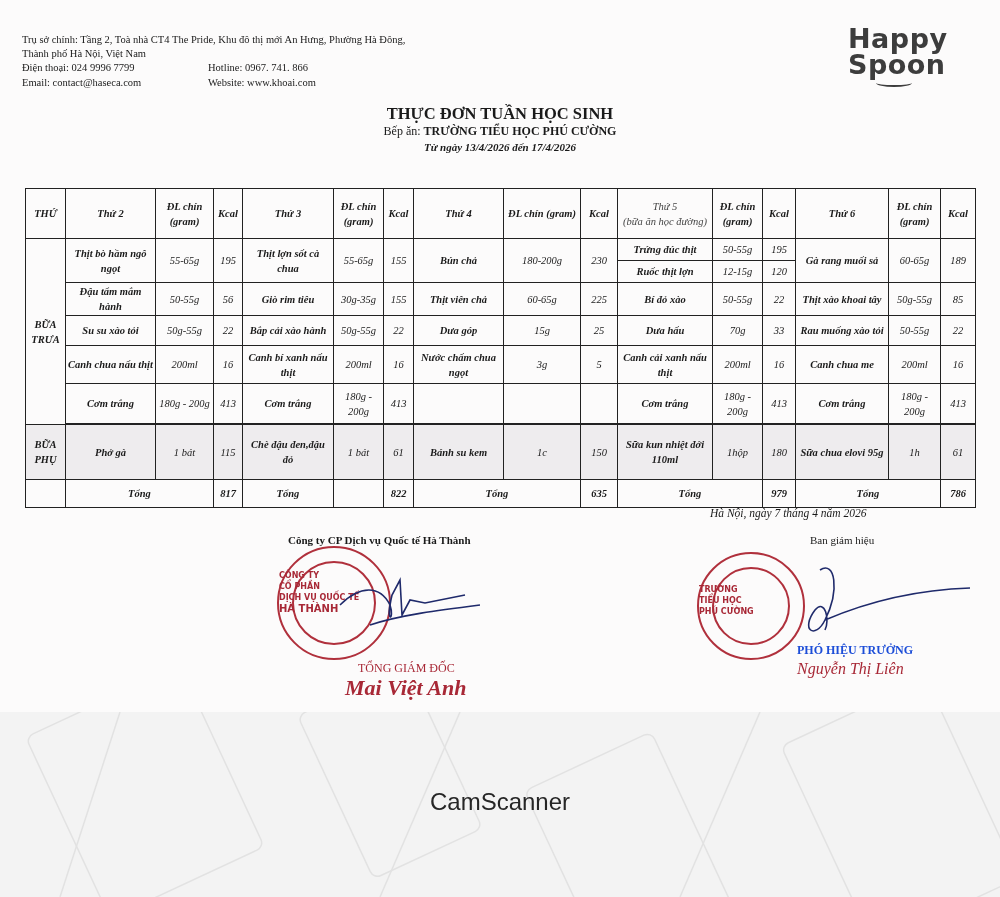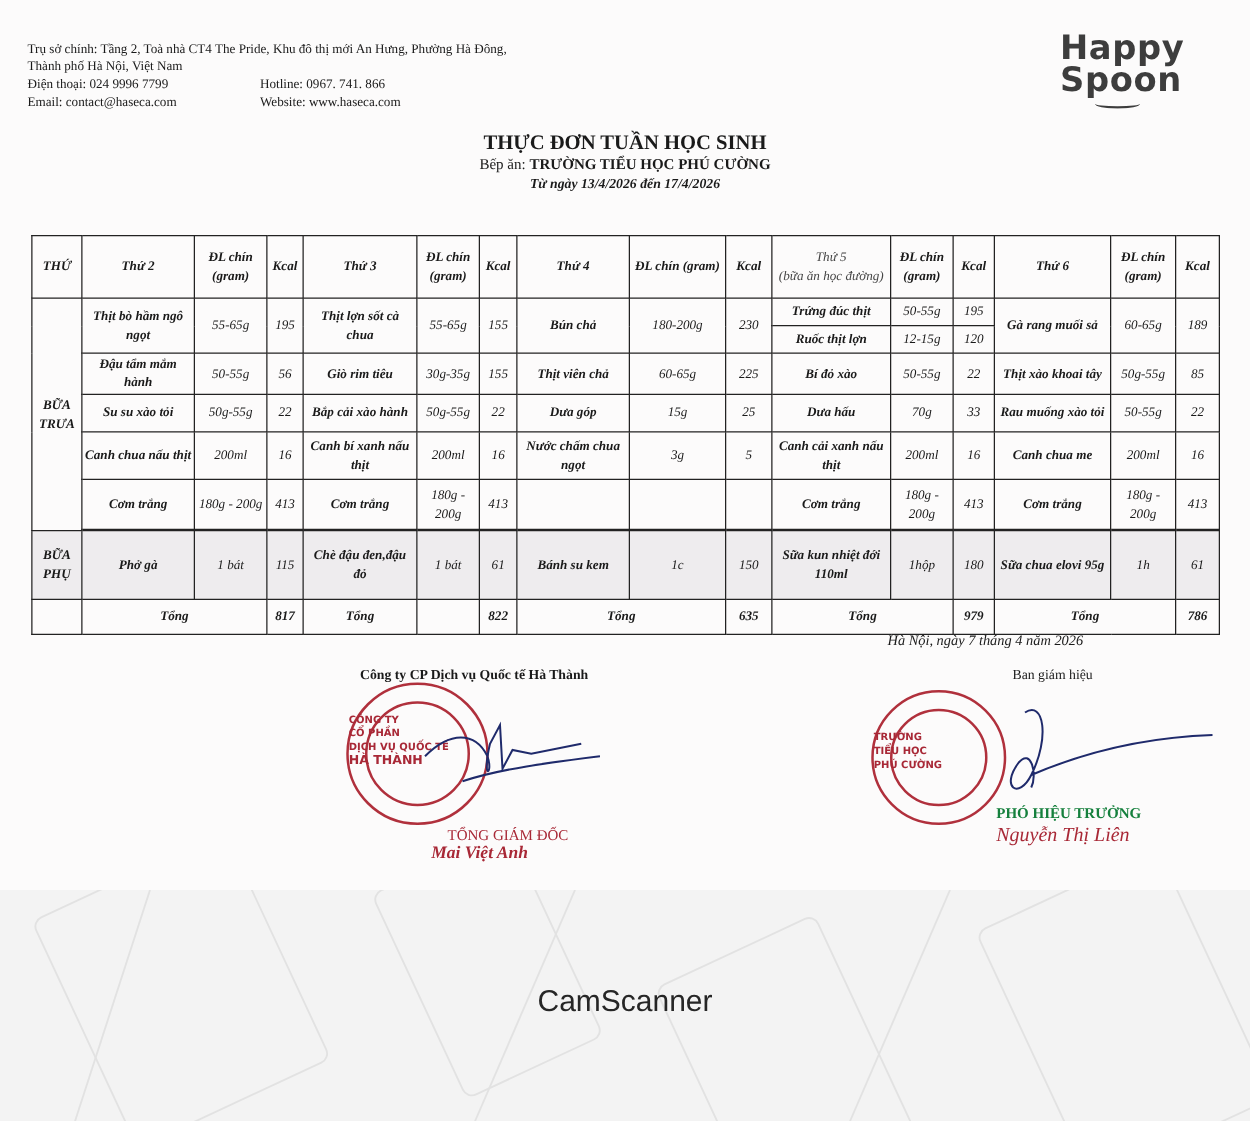--- a/index.html
+++ b/index.html
@@ -28,43 +28,43 @@
   .stamp { position:absolute; border:2.5px solid #b0303c; border-radius:50%; color:#a82836; font-family:"DejaVu Sans", sans-serif; font-weight:bold; text-align:left; }
   .stamp .inner { position:absolute; border:2px solid #b0303c; border-radius:50%; }
   .stamp1 { left:277px; top:546px; width:110px; height:110px; }
   .stamp1 .inner { left:13px; top:13px; width:80px; height:80px; }
   .stamp1 .txt { position:absolute; left:0; top:22px; width:110px; font-size:8px; line-height:11px; }
   .stamp1 .txt .big { font-size:10px; }
   .stamp2 { left:697px; top:552px; width:104px; height:104px; }
   .stamp2 .inner { left:13px; top:13px; width:74px; height:74px; }
   .stamp2 .txt { position:absolute; left:0; top:30px; width:104px; font-size:8px; line-height:11px; }
   .role-left { position:absolute; left:358px; top:661px; font-family:"Liberation Serif", serif; font-size:12px; color:#a82836; }
-  .name-left { position:absolute; left:345px; top:675px; font-size:14px; font-style:italic; font-weight:bold; color:#a82836; }
-  .role-right { position:absolute; left:797px; top:643px; font-size:12px; font-weight:bold; color:#15803d; }
+  .name-left { position:absolute; left:345px; top:675px; font-size:22px; font-style:italic; font-weight:bold; color:#a82836; }
+  .role-right { position:absolute; left:797px; top:643px; font-size:12px; font-weight:bold; color:#1d4ed8; }
   .name-right { position:absolute; left:797px; top:660px; font-size:16px; font-style:italic; color:#a82836; }
   svg.sign { position:absolute; }
   .footer { position:absolute; left:0; top:712px; width:1000px; height:185px; background:#f3f3f3; overflow:hidden; }
   .footer svg { position:absolute; left:0; top:0; }
   .footer .brand { position:absolute; left:0; width:1000px; top:76px; text-align:center; font-family:"Liberation Sans", sans-serif; font-size:24px; color:#262626; }
 </style>
 </head>
 <body>
 
 <div class="doc">
 
   <div class="company">
     <div>Trụ sở chính: Tầng 2, Toà nhà CT4 The Pride, Khu đô thị mới An Hưng, Phường Hà Đông,</div>
     <div>Thành phố Hà Nội, Việt Nam</div>
     <div class="row">
         <span>Điện thoại: 024 9996 7799</span>
         <span>Hotline: 0967. 741. 866</span>
       </div>
     <div class="row">
         <span>Email: contact@haseca.com</span>
-        <span>Website: www.haseca.com</span>
+        <span>Website: www.khoai.com</span>
       </div>
   </div>
 
   <div class="logo">
     <div>Happy</div>
     <div>Spoon</div>
     <div class="smile"></div>
   </div>
 
   <div class="titleblock">

